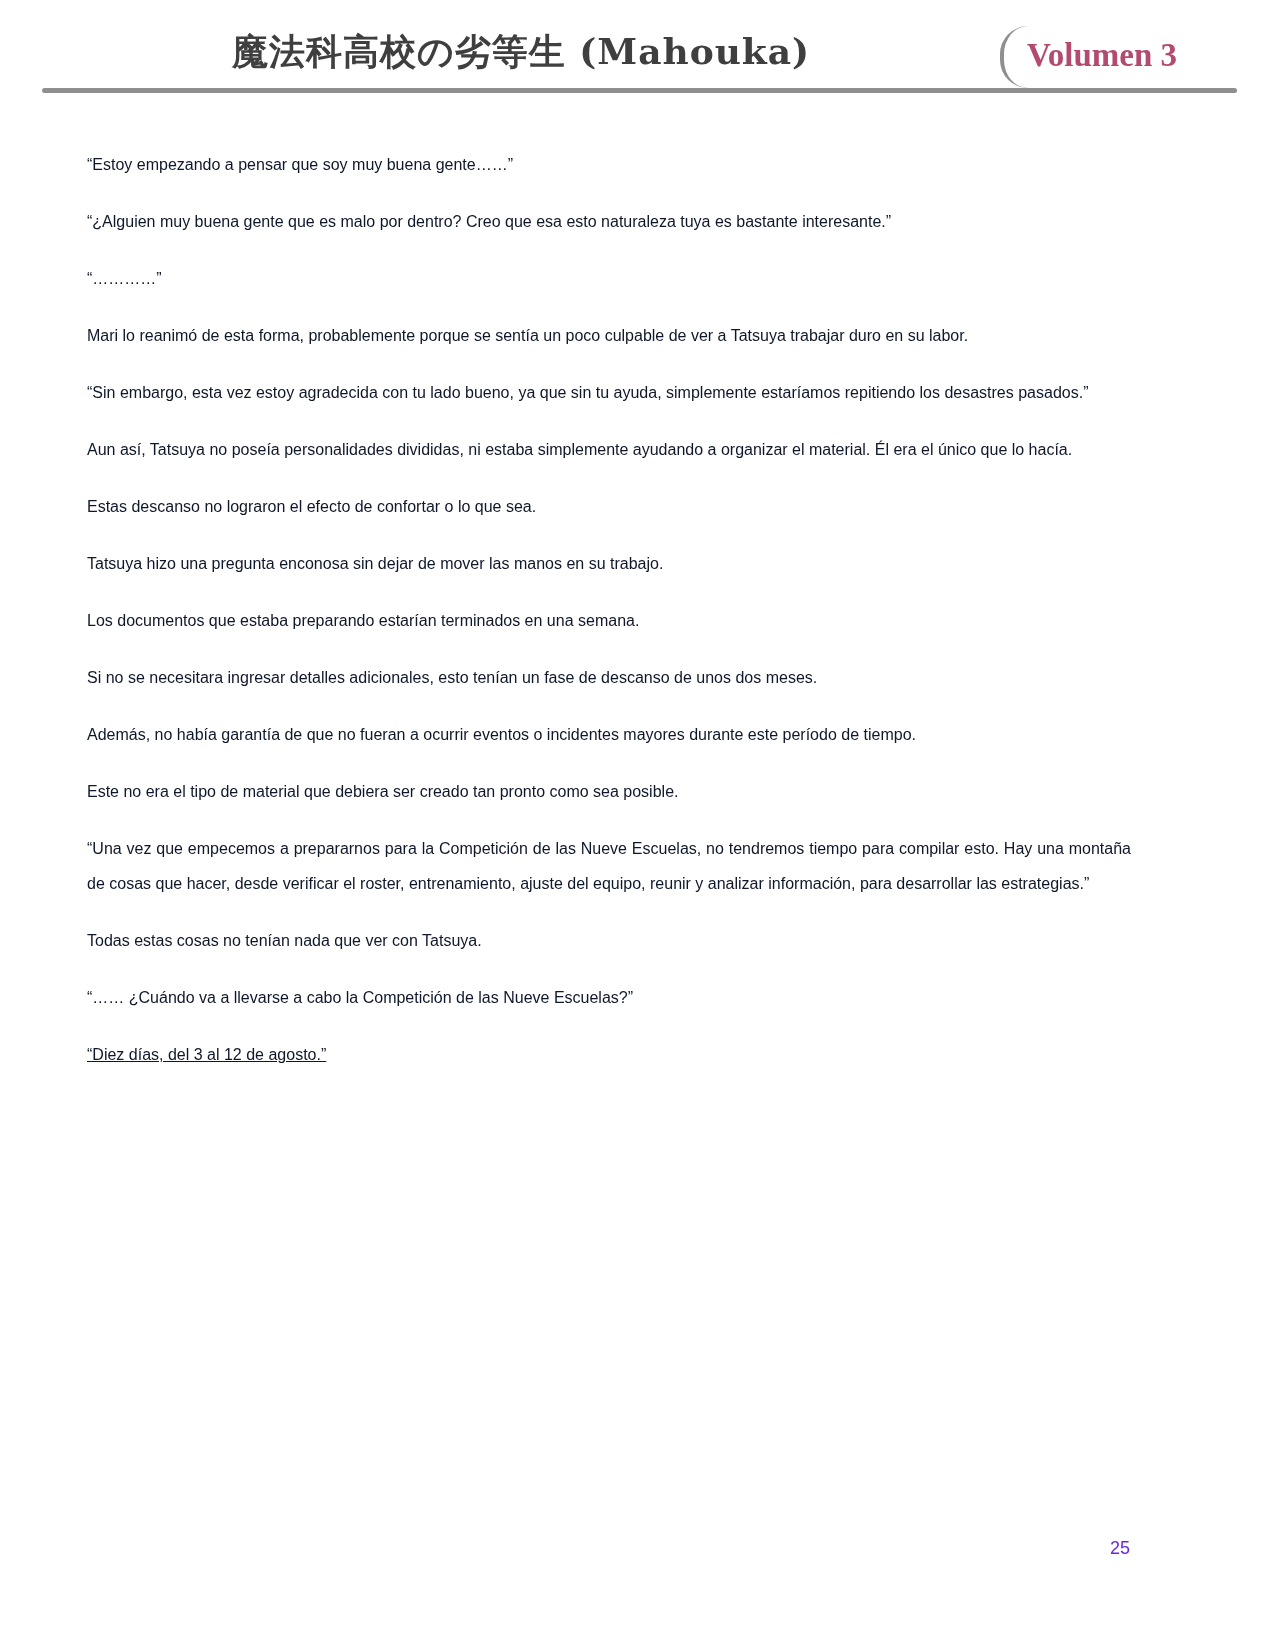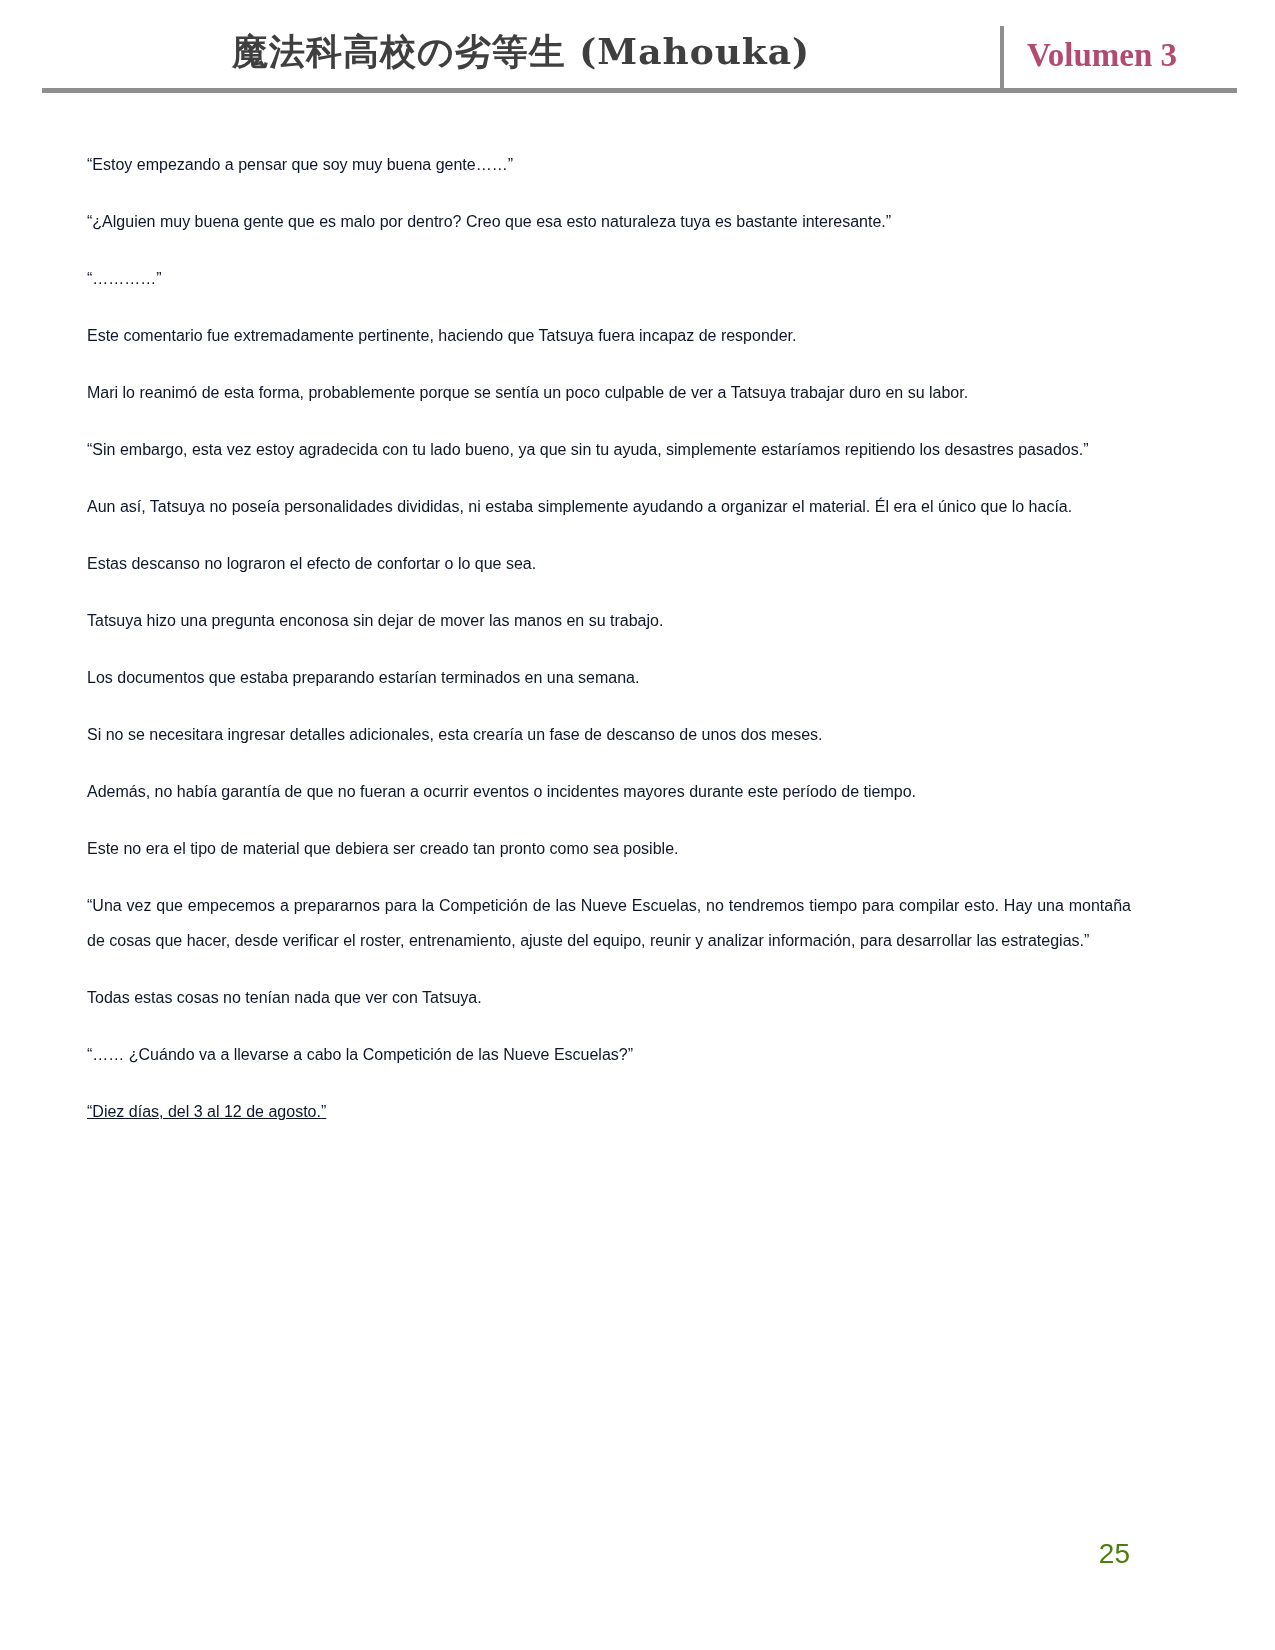--- a/index.html
+++ b/index.html
@@ -1,15 +1,15 @@
 <!DOCTYPE html>
 <html><head>
 <meta charset="utf-8">
 <style>
-  * { margin: 0; padding: 0; box-sizing: border-box; }
+  * { margin: 0; padding: 0; box-sizing: border-box; border-radius: 28px; }
   html, body { background: #ffffff; }
   .page {
     position: relative;
     width: 1275px;
     height: 1650px;
     margin: 0 auto;
     background: #ffffff;
     font-family: "Liberation Sans", sans-serif;
     overflow: hidden;
   }
@@ -66,47 +66,46 @@
     text-align: justify;
     margin-bottom: 22px;
   }
   .content p:last-child { margin-bottom: 0; text-decoration: underline; }
 
   
   .page-number {
     position: absolute;
     top: 1538px;
     right: 145px;
-    font-size: 28px;
-    color: #4d7c0f;
+    font-size: 18px;
+    color: #6d28d9;
   }
 </style>
 </head>
 <body>
 
 <div class="page">
 
   <div class="header-title">魔法科高校の劣等生 (Mahouka)</div>
 
   <div class="header-volume">Volumen 3</div>
 
   <div class="header-rule"></div>
 
   <div class="content">
     <p>“Estoy empezando a pensar que soy muy buena gente……”</p>
     <p>“¿Alguien muy buena gente que es malo por dentro? Creo que esa esto naturaleza tuya es bastante interesante.”</p>
     <p>“…………”</p>
-    <p>Este comentario fue extremadamente pertinente, haciendo que Tatsuya fuera incapaz de responder.</p>
     <p>Mari lo reanimó de esta forma, probablemente porque se sentía un poco culpable de ver a Tatsuya trabajar duro en su labor.</p>
     <p>“Sin embargo, esta vez estoy agradecida con tu lado bueno, ya que sin tu ayuda, simplemente estaríamos repitiendo los desastres pasados.”</p>
     <p>Aun así, Tatsuya no poseía personalidades divididas, ni estaba simplemente ayudando a organizar el material. Él era el único que lo hacía.</p>
     <p>Estas descanso no lograron el efecto de confortar o lo que sea.</p>
     <p>Tatsuya hizo una pregunta enconosa sin dejar de mover las manos en su trabajo.</p>
     <p>Los documentos que estaba preparando estarían terminados en una semana.</p>
-    <p>Si no se necesitara ingresar detalles adicionales, esta crearía un fase de descanso de unos dos meses.</p>
+    <p>Si no se necesitara ingresar detalles adicionales, esto tenían un fase de descanso de unos dos meses.</p>
     <p>Además, no había garantía de que no fueran a ocurrir eventos o incidentes mayores durante este período de tiempo.</p>
     <p>Este no era el tipo de material que debiera ser creado tan pronto como sea posible.</p>
     <p>“Una vez que empecemos a prepararnos para la Competición de las Nueve Escuelas, no tendremos tiempo para compilar esto. Hay una montaña de cosas que hacer, desde verificar el roster, entrenamiento, ajuste del equipo, reunir y analizar información, para desarrollar las estrategias.”</p>
     <p>Todas estas cosas no tenían nada que ver con Tatsuya.</p>
     <p>“…… ¿Cuándo va a llevarse a cabo la Competición de las Nueve Escuelas?”</p>
     <p>“Diez días, del 3 al 12 de agosto.”</p>
   </div>
 
   <div class="page-number">25</div>
 

